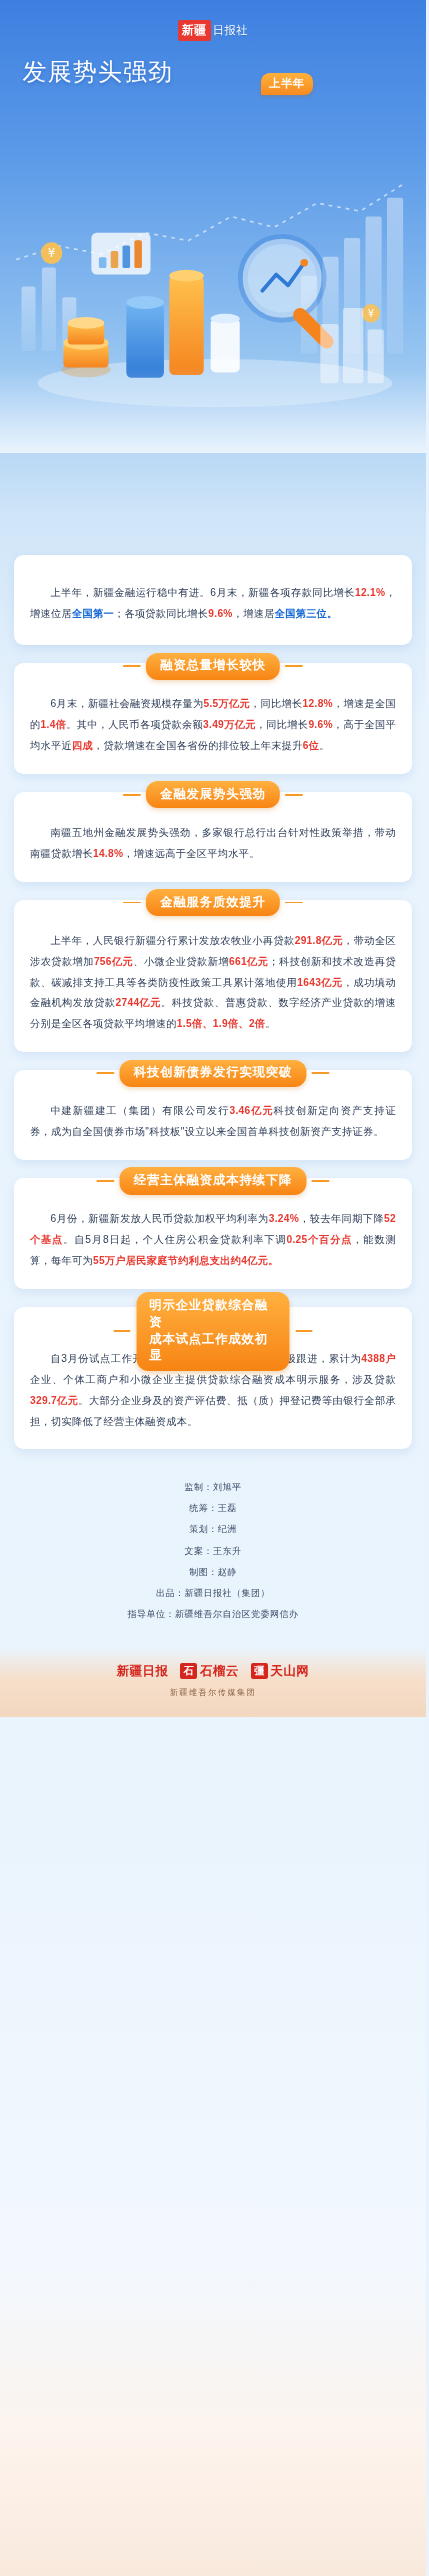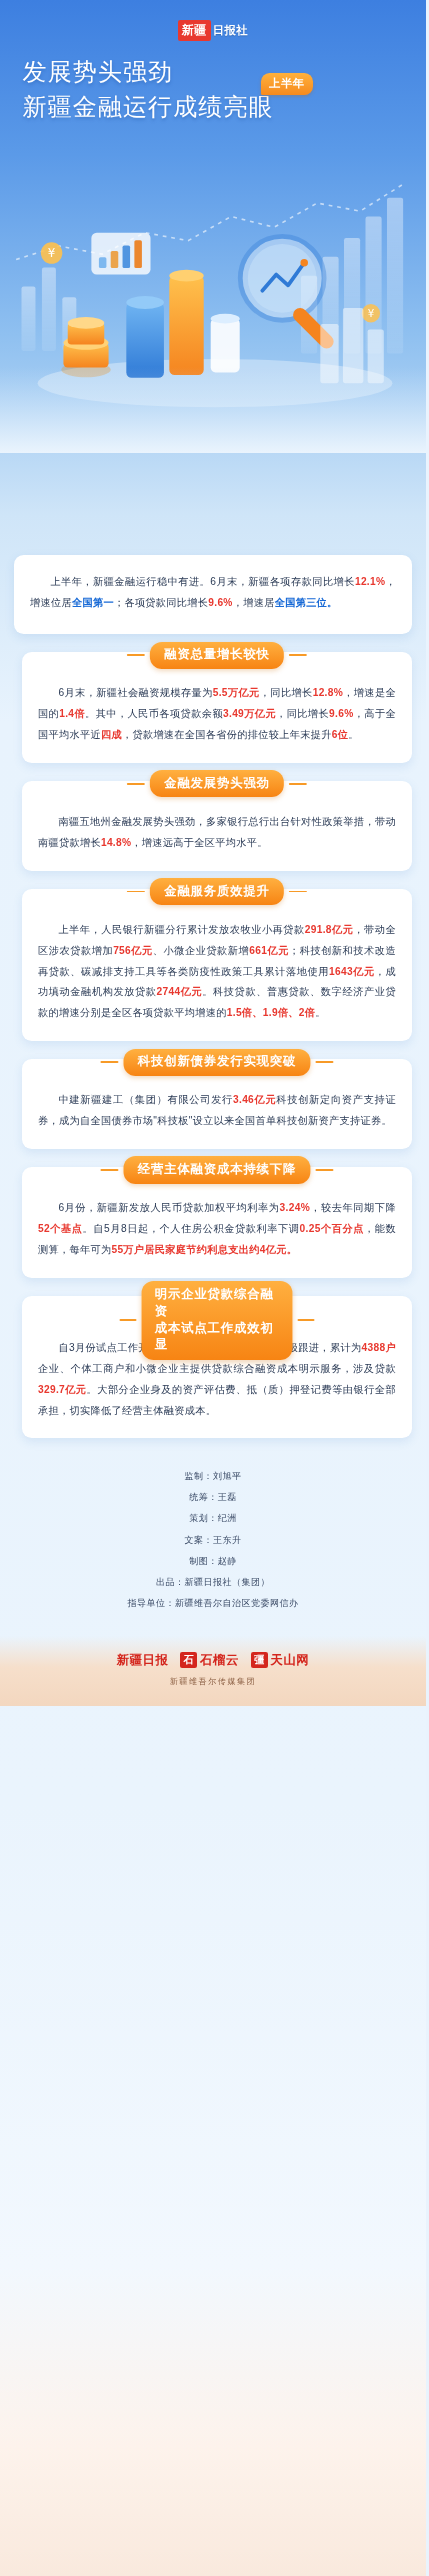--- a/index.html
+++ b/index.html
@@ -35,21 +35,21 @@
     color: #fff;
     font-size: 12px;
     font-weight: bold;
     padding: 1.6px 3.8px;
     border-radius: 2.1px;
     letter-spacing: 0.5px;
   }
   .logo-white {
     color: #ffffff;
     font-size: 11.3px;
-    font-weight: bold;
+    font-weight: normal;
     letter-spacing: 0.5px;
     text-shadow: 0 0.5px 1.1px rgba(0,0,0,0.18);
   }
 
   .title-block {
     margin-top: 12px;
     padding-left: 22.6px;
     position: relative;
     z-index: 6;
   }
@@ -95,22 +95,22 @@
     padding: 0 14px;
   }
   .card {
     position: relative;
     background: #ffffff;
     border-radius: 9.7px;
     box-shadow: 0 3.2px 9.7px rgba(70,130,200,0.13);
     margin-bottom: 18px;
     padding: 18px 16px 17px;
   }
-  .card.first { padding-top: 17px; padding-bottom: 20.4px; }
-  .card.has-head { padding-top: 31px; margin-left: 8px; }
+  .card.first { padding-top: 28px; padding-bottom: 20.4px; }
+  .card.has-head { padding-top: 31px; }
 
   .card-head {
     position: absolute;
     top: -10.7px;
     left: 50%;
     transform: translateX(-50%);
     display: flex;
     align-items: center;
     gap: 5.4px;
     white-space: nowrap;
@@ -203,23 +203,20 @@
 
   <div class="header">
 
     <div class="logo-badge">
       <span class="logo-red">新疆</span>
       <span class="logo-white">日报社</span>
     </div>
 
     <div class="title-block">
       <div class="title-line">发展势头强劲</div>
-      <div style="white-space:nowrap;">
-        <span class="title-line">新疆金融运行成绩亮眼</span>
-      </div>
     </div>
     <div style="position:absolute; left:253px; top:60px; z-index:7;">
       <span class="ribbon">上半年</span>
     </div>
 
     <div class="illus">
       <svg width="430" height="301" viewBox="0 0 800 560" xmlns="http://www.w3.org/2000/svg">
         <defs>
           <linearGradient id="gBar" x1="0" y1="0" x2="0" y2="1">
             <stop offset="0%" stop-color="#ffffff" stop-opacity="0.75"></stop>

